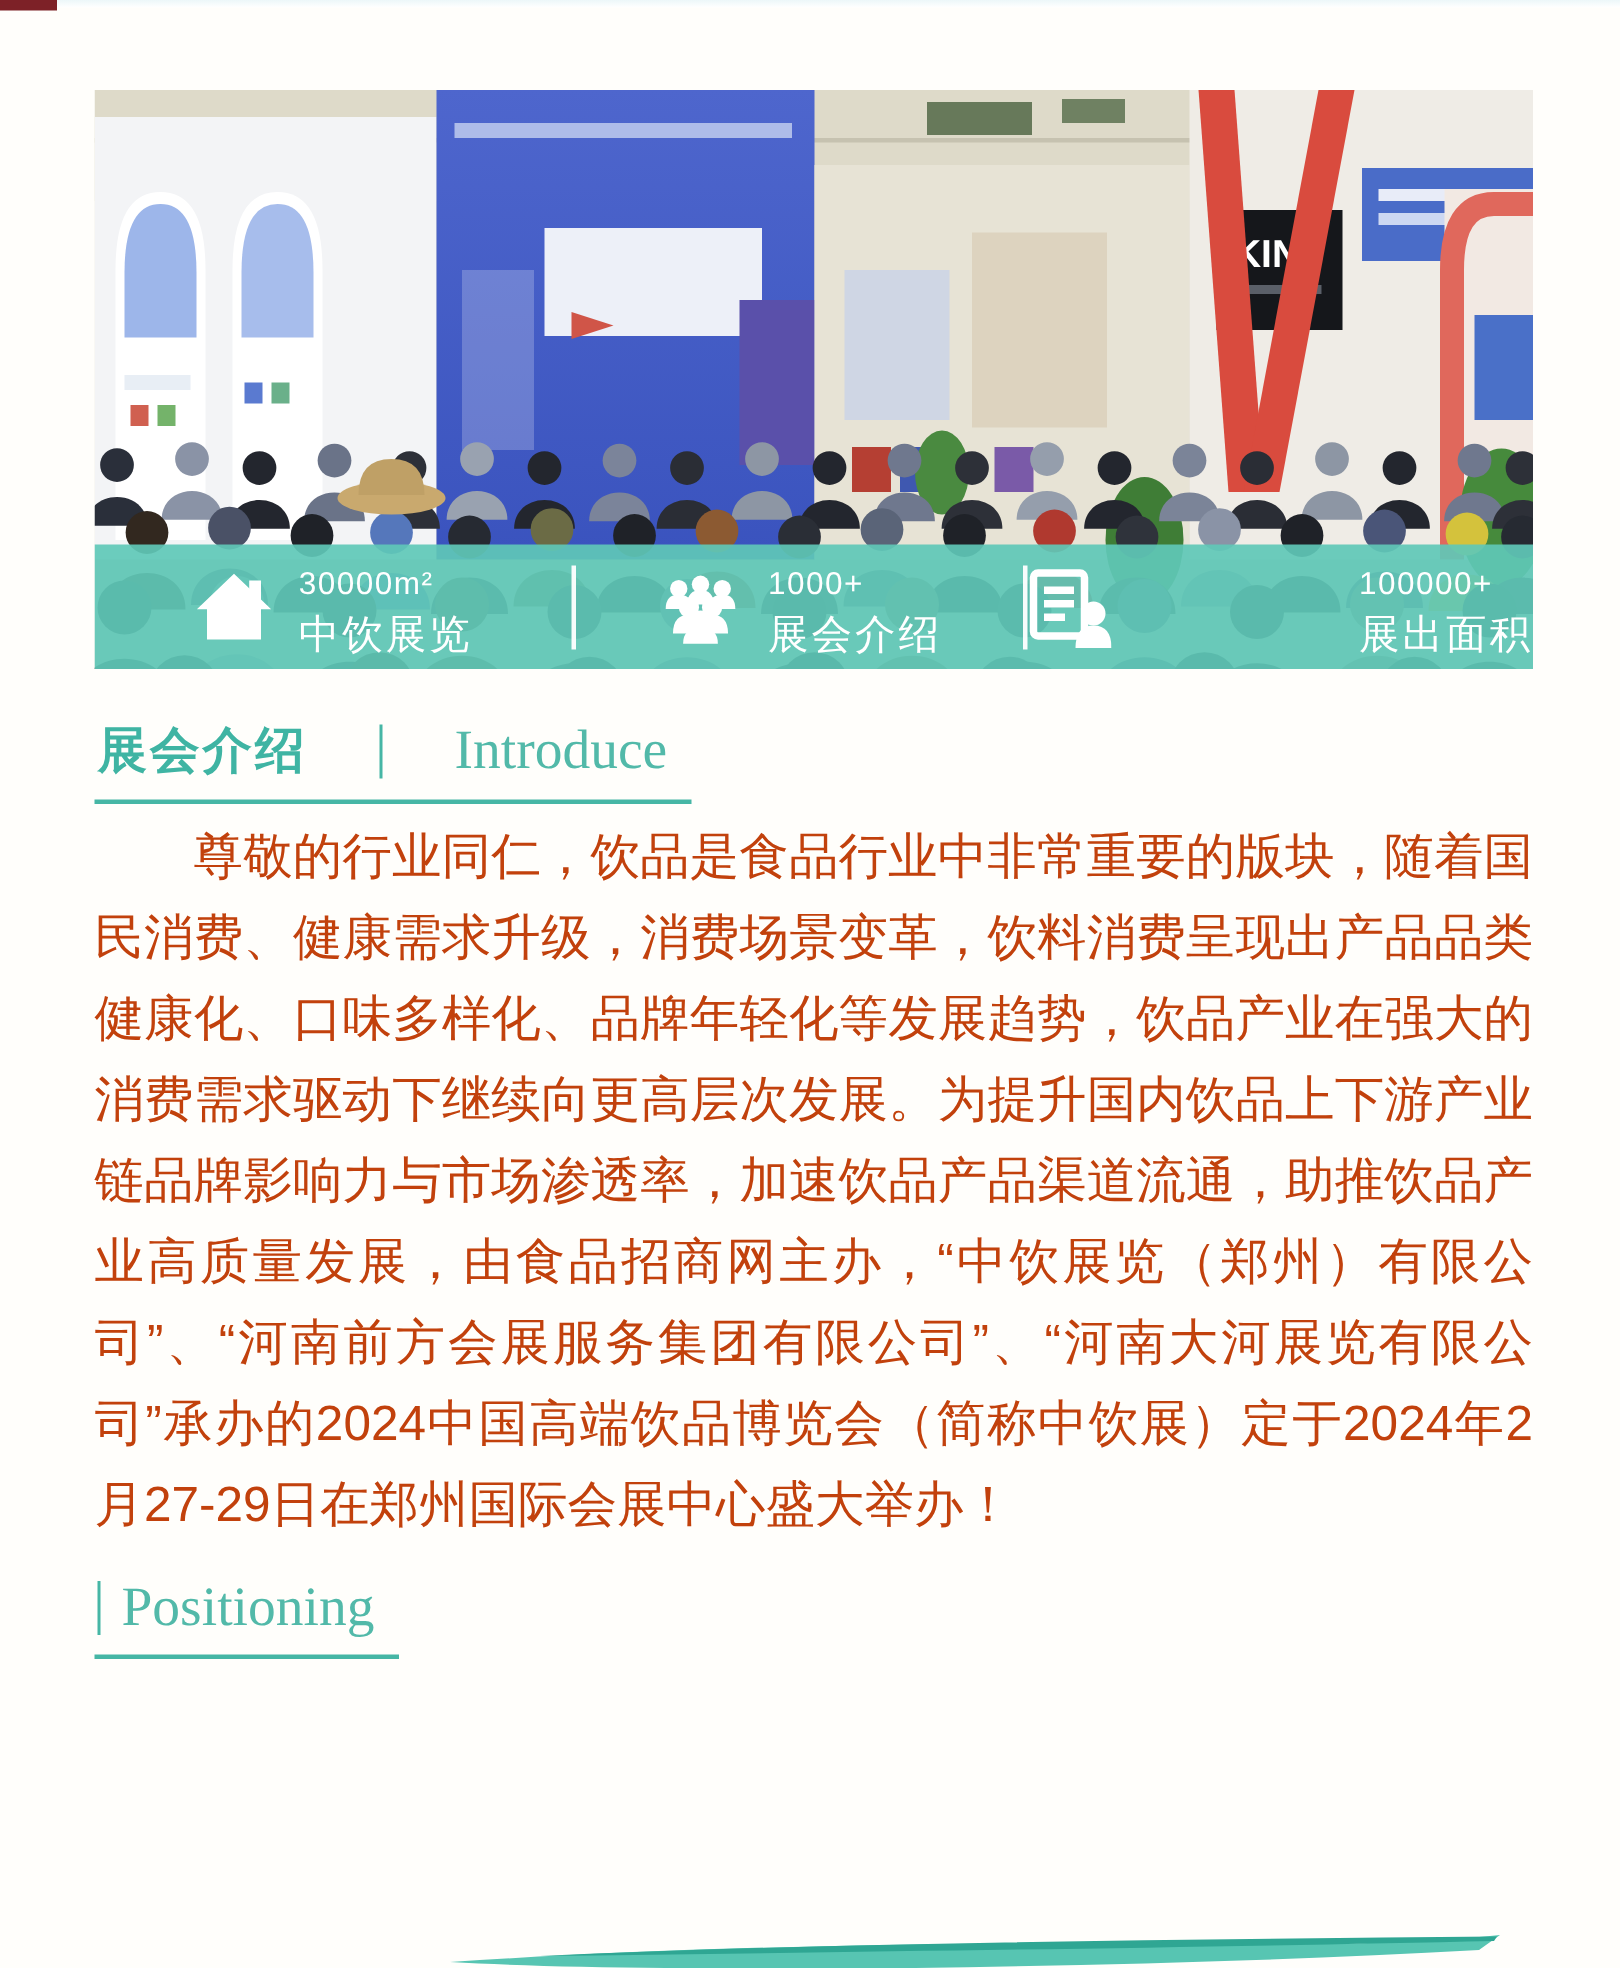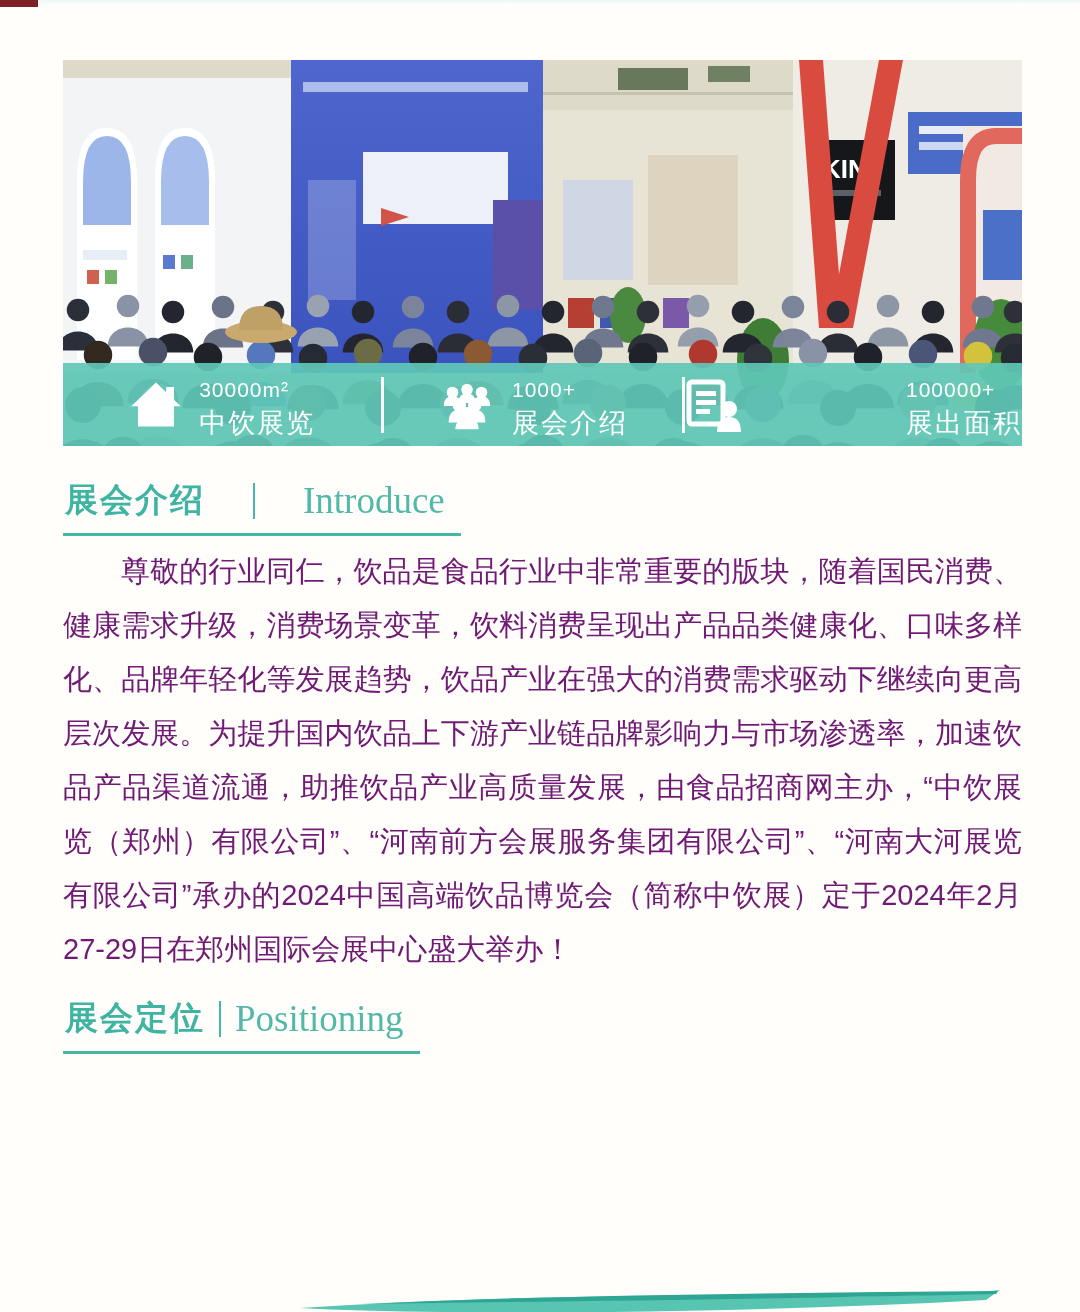--- a/index.html
+++ b/index.html
@@ -26,21 +26,21 @@
 
   
   .content{position:absolute;left:63px;top:446px;width:959px;}
   .sec-head{display:flex;align-items:center;gap:14px;width:fit-content;
     padding:0 16px 10px 2px;border-bottom:3px solid #46b6a5;}
   .sec-zh{font-size:33px;font-weight:bold;color:#3fb4a3;letter-spacing:2px;}
   .sec-bar{width:2px;height:36px;background:#46b6a5;}
   .sec-en{font-size:37px;font-family:"Liberation Serif",serif;color:#52b9a9;}
   #head-intro{margin-top:32px;gap:48px;}
   #head-pos{margin-top:20px;}
-  .bodytext{margin:8px 0 0 0;font-size:29px;line-height:54px;color:#701a75;
+  .bodytext{margin:8px 0 0 0;font-size:33px;line-height:54px;color:#c2410c;
     text-align:justify;}
   .bodytext p{margin:0;text-indent:2em;}
   .swoosh{position:absolute;left:300px;bottom:0px;width:700px;height:22px;}
   .swoosh svg{display:block;width:700px;height:22px;}
 </style>
 </head>
 <body>
 
 <div class="topline"></div>
 <div class="corner-mark"></div>
@@ -244,21 +244,20 @@
     <span class="sec-zh">展会介绍</span>
     <span class="sec-bar"></span>
     <span class="sec-en">Introduce</span>
   </div>
 
   <div class="bodytext">
     <p>尊敬的行业同仁，饮品是食品行业中非常重要的版块，随着国民消费、健康需求升级，消费场景变革，饮料消费呈现出产品品类健康化、口味多样化、品牌年轻化等发展趋势，饮品产业在强大的消费需求驱动下继续向更高层次发展。为提升国内饮品上下游产业链品牌影响力与市场渗透率，加速饮品产品渠道流通，助推饮品产业高质量发展，由食品招商网主办，“中饮展览（郑州）有限公司”、“河南前方会展服务集团有限公司”、“河南大河展览有限公司”承办的2024中国高端饮品博览会（简称中饮展）定于2024年2月27-29日在郑州国际会展中心盛大举办！</p>
   </div>
 
   <div class="sec-head" id="head-pos">
-    <span class="sec-zh">展会定位</span>
     <span class="sec-bar"></span>
     <span class="sec-en">Positioning</span>
   </div>
 
 </div>
 
 <div class="swoosh">
   <svg viewBox="0 0 700 22" preserveAspectRatio="none">
     <path d="M0 18 C150 8 330 4 520 6 C600 7 660 4 700 0 L686 10 C560 17 440 20 310 22 C180 23 70 22 0 18 Z" fill="#57c5b2"></path>
     <path d="M60 14 C260 5 480 3 698 1 L696 4 C520 8 300 11 60 14 Z" fill="#2fa693"></path>

